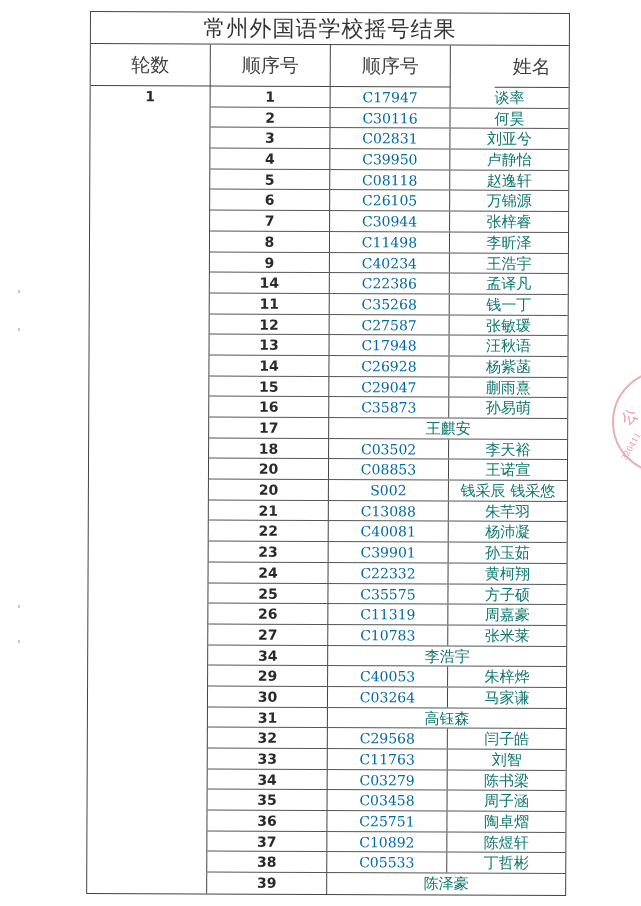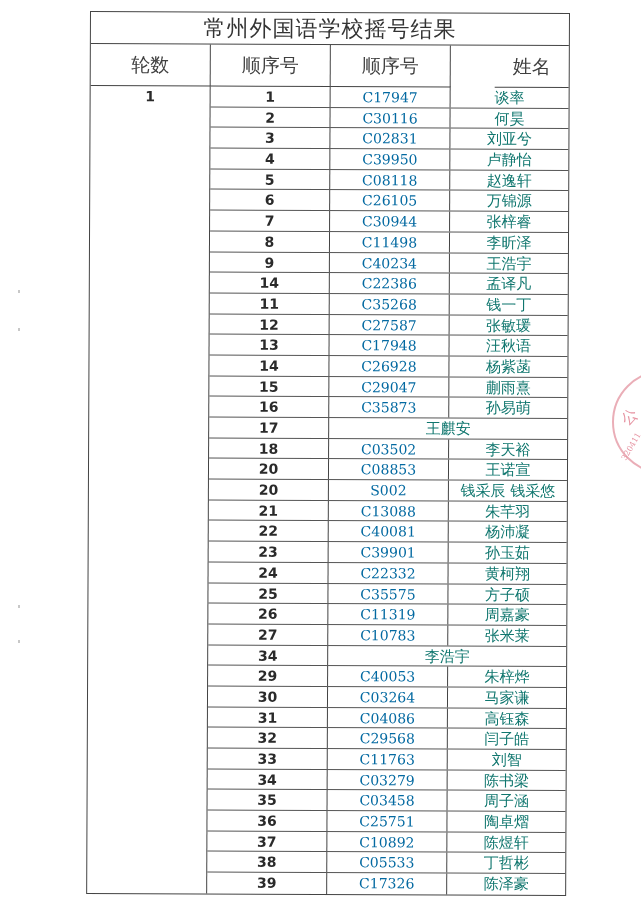--- a/index.html
+++ b/index.html
@@ -203,21 +203,20 @@
           <div class="c-code">C40053</div>
           <div class="c-name">朱梓烨</div>
         </div>
         <div class="row">
           <div class="c-seq">30</div>
           <div class="c-code">C03264</div>
           <div class="c-name">马家谦</div>
         </div>
         <div class="row">
           <div class="c-seq">31</div>
-          <div class="c-code">C04086</div>
           <div class="c-name">高钰森</div>
         </div>
         <div class="row">
           <div class="c-seq">32</div>
           <div class="c-code">C29568</div>
           <div class="c-name">闫子皓</div>
         </div>
         <div class="row">
           <div class="c-seq">33</div>
           <div class="c-code">C11763</div>
@@ -243,21 +242,20 @@
           <div class="c-code">C10892</div>
           <div class="c-name">陈煜轩</div>
         </div>
         <div class="row">
           <div class="c-seq">38</div>
           <div class="c-code">C05533</div>
           <div class="c-name">丁哲彬</div>
         </div>
         <div class="row">
           <div class="c-seq">39</div>
-          <div class="c-code">C17326</div>
           <div class="c-name">陈泽豪</div>
         </div>
       </div>
   </div>
 </div>
 
 <div class="stamp">
   <span class="stamp-text">公</span>
   <span class="stamp-num">320411</span>
 </div>

